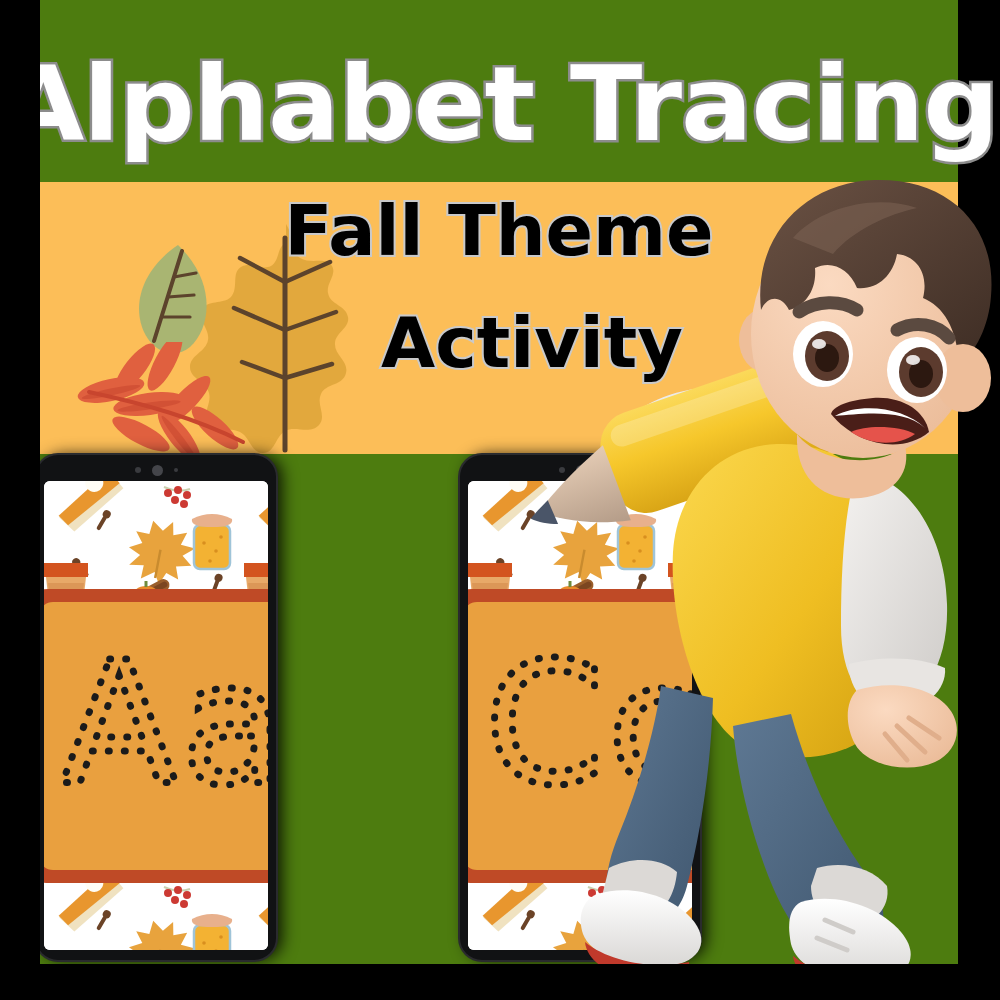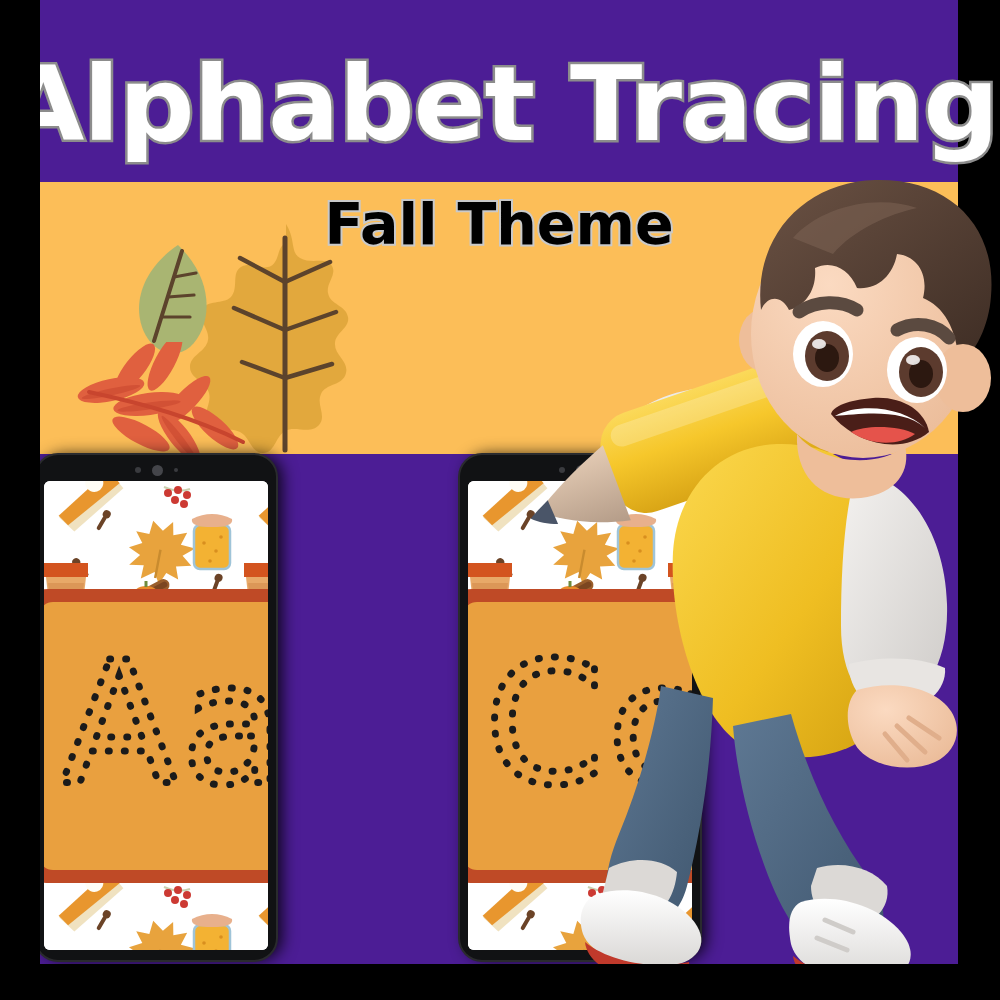--- a/index.html
+++ b/index.html
@@ -1,19 +1,19 @@
 <!DOCTYPE html>
 <html><head>
 <meta charset="utf-8">
 <style>
   * { margin:0; padding:0; box-sizing:border-box; }
   html,body { width:1000px; height:1000px; background:#000; overflow:hidden; }
   body { font-family:"Liberation Sans", sans-serif; }
 
-  #stage { position:relative; width:1000px; height:1000px; background:#4c1d95; overflow:hidden; }
+  #stage { position:relative; width:1000px; height:1000px; background:#4d7c0f; overflow:hidden; }
 
   
   .title-wrap{
     position:absolute; left:0; top:44px; width:1000px; height:120px;
     display:flex; align-items:center; justify-content:center; z-index:30;
   }
   .title-text{
     font-family:"DejaVu Sans", sans-serif;
     font-weight:700; font-size:104px; line-height:1;
     letter-spacing:-1px;
@@ -29,21 +29,21 @@
     position:absolute; left:40px; top:182px; width:918px; height:272px;
     background:#FCBE58; z-index:10; overflow:hidden;
   }
   .banner-lines{
     position:absolute; inset:0; z-index:6;
     display:flex; flex-direction:column; align-items:center; justify-content:flex-start;
     padding-top:14px;
   }
   .banner-line{
     font-family:"DejaVu Sans", sans-serif;
-    font-weight:700; font-size:57px; line-height:1.0;
+    font-weight:700; font-size:70px; line-height:1.0;
     color:#000; white-space:nowrap;
     -webkit-text-stroke:4px #c9c9c9;
     paint-order: stroke fill;
   }
   .banner-line.l2{ margin-top:42px; margin-left:66px; }
 
   
   .leaf-deco{ position:absolute; z-index:4; pointer-events:none; }
   .leaf-oak{ left:150px; top:30px; }
   .leaf-green{ left:80px; top:55px; }
@@ -140,20 +140,21 @@
       <g fill="#C8452E" opacity=".55">
         <ellipse cx="36" cy="50" rx="30" ry="3.5" transform="rotate(-12 36 50)"></ellipse>
         <ellipse cx="74" cy="64" rx="32" ry="3.5" transform="rotate(-8 74 64)"></ellipse>
         <ellipse cx="104" cy="96" rx="28" ry="3.5" transform="rotate(52 104 96)"></ellipse>
       </g>
       <path d="M14 50 C70 62 120 76 168 100" stroke="#C8452E" stroke-width="4" fill="none" stroke-linecap="round"></path>
     </svg>
 
     <div class="banner-lines">
       <div class="banner-line l1">Fall Theme</div>
+      <div class="banner-line l2">Activity</div>
     </div>
   </div>
 
   <div class="tablets">
 
     <svg width="0" height="0" style="position:absolute" aria-hidden="true">
       <defs>
         <pattern id="fallpat" width="200" height="200" patternUnits="userSpaceOnUse">
           <rect width="200" height="200" fill="#ffffff"></rect>
 

